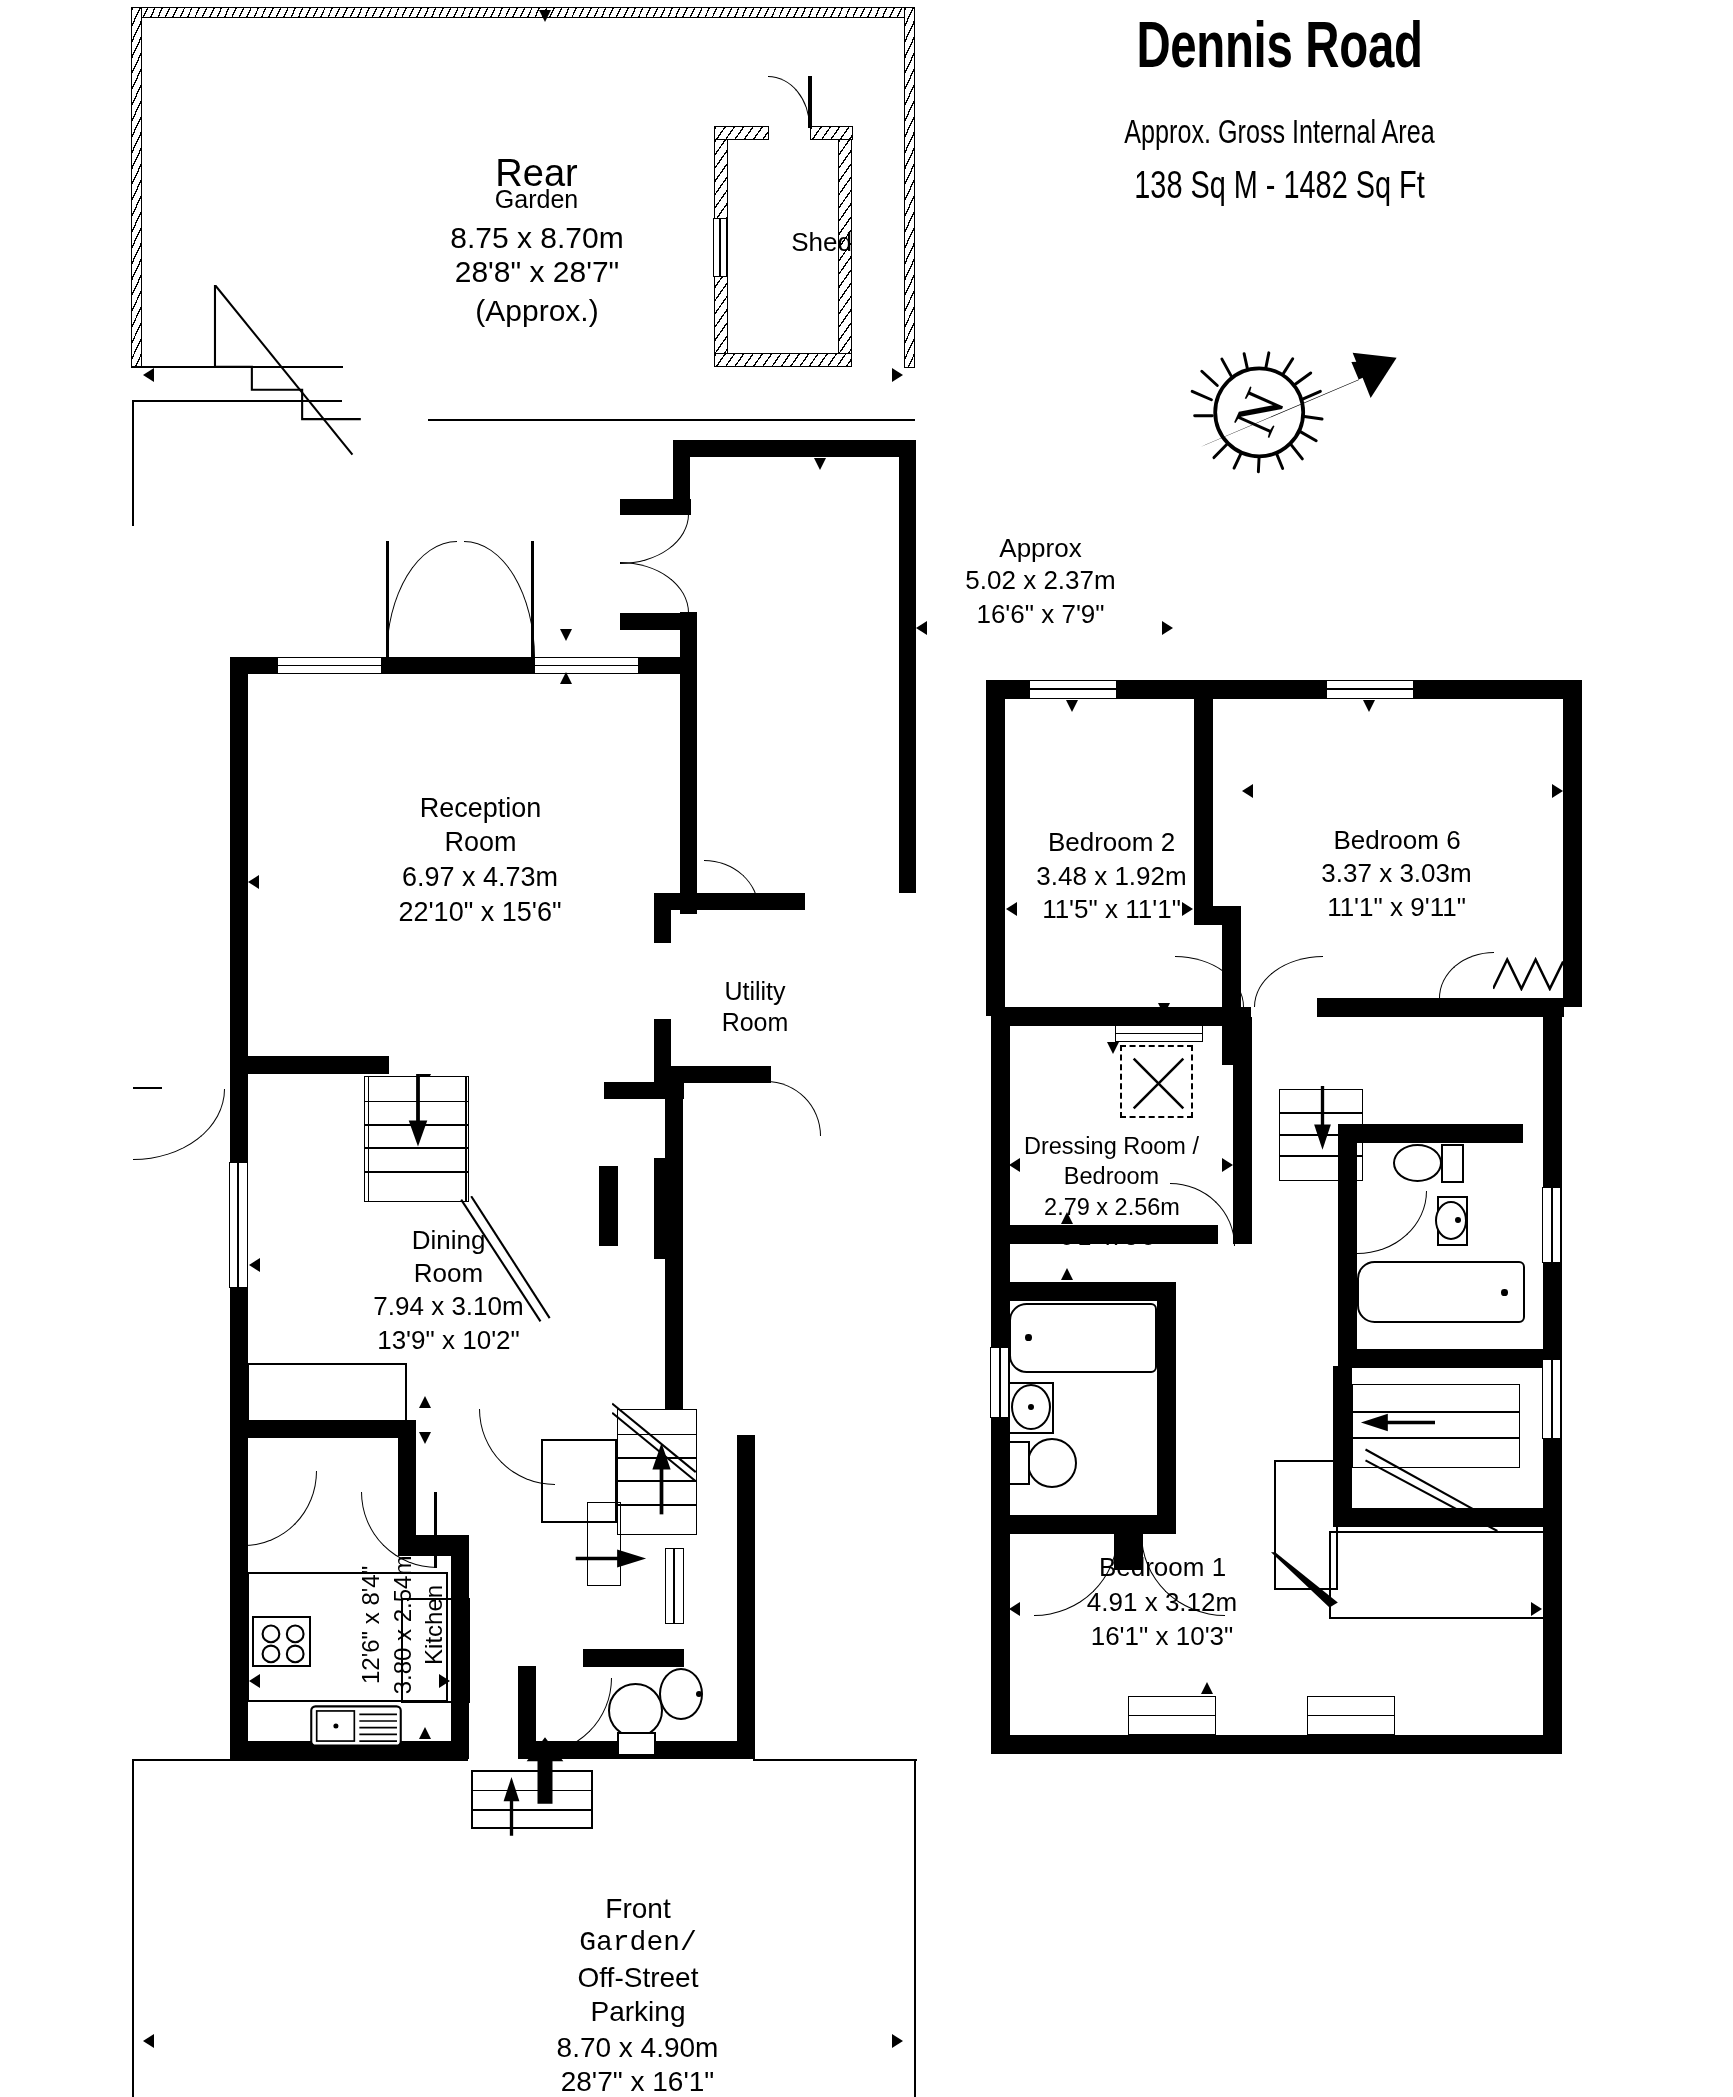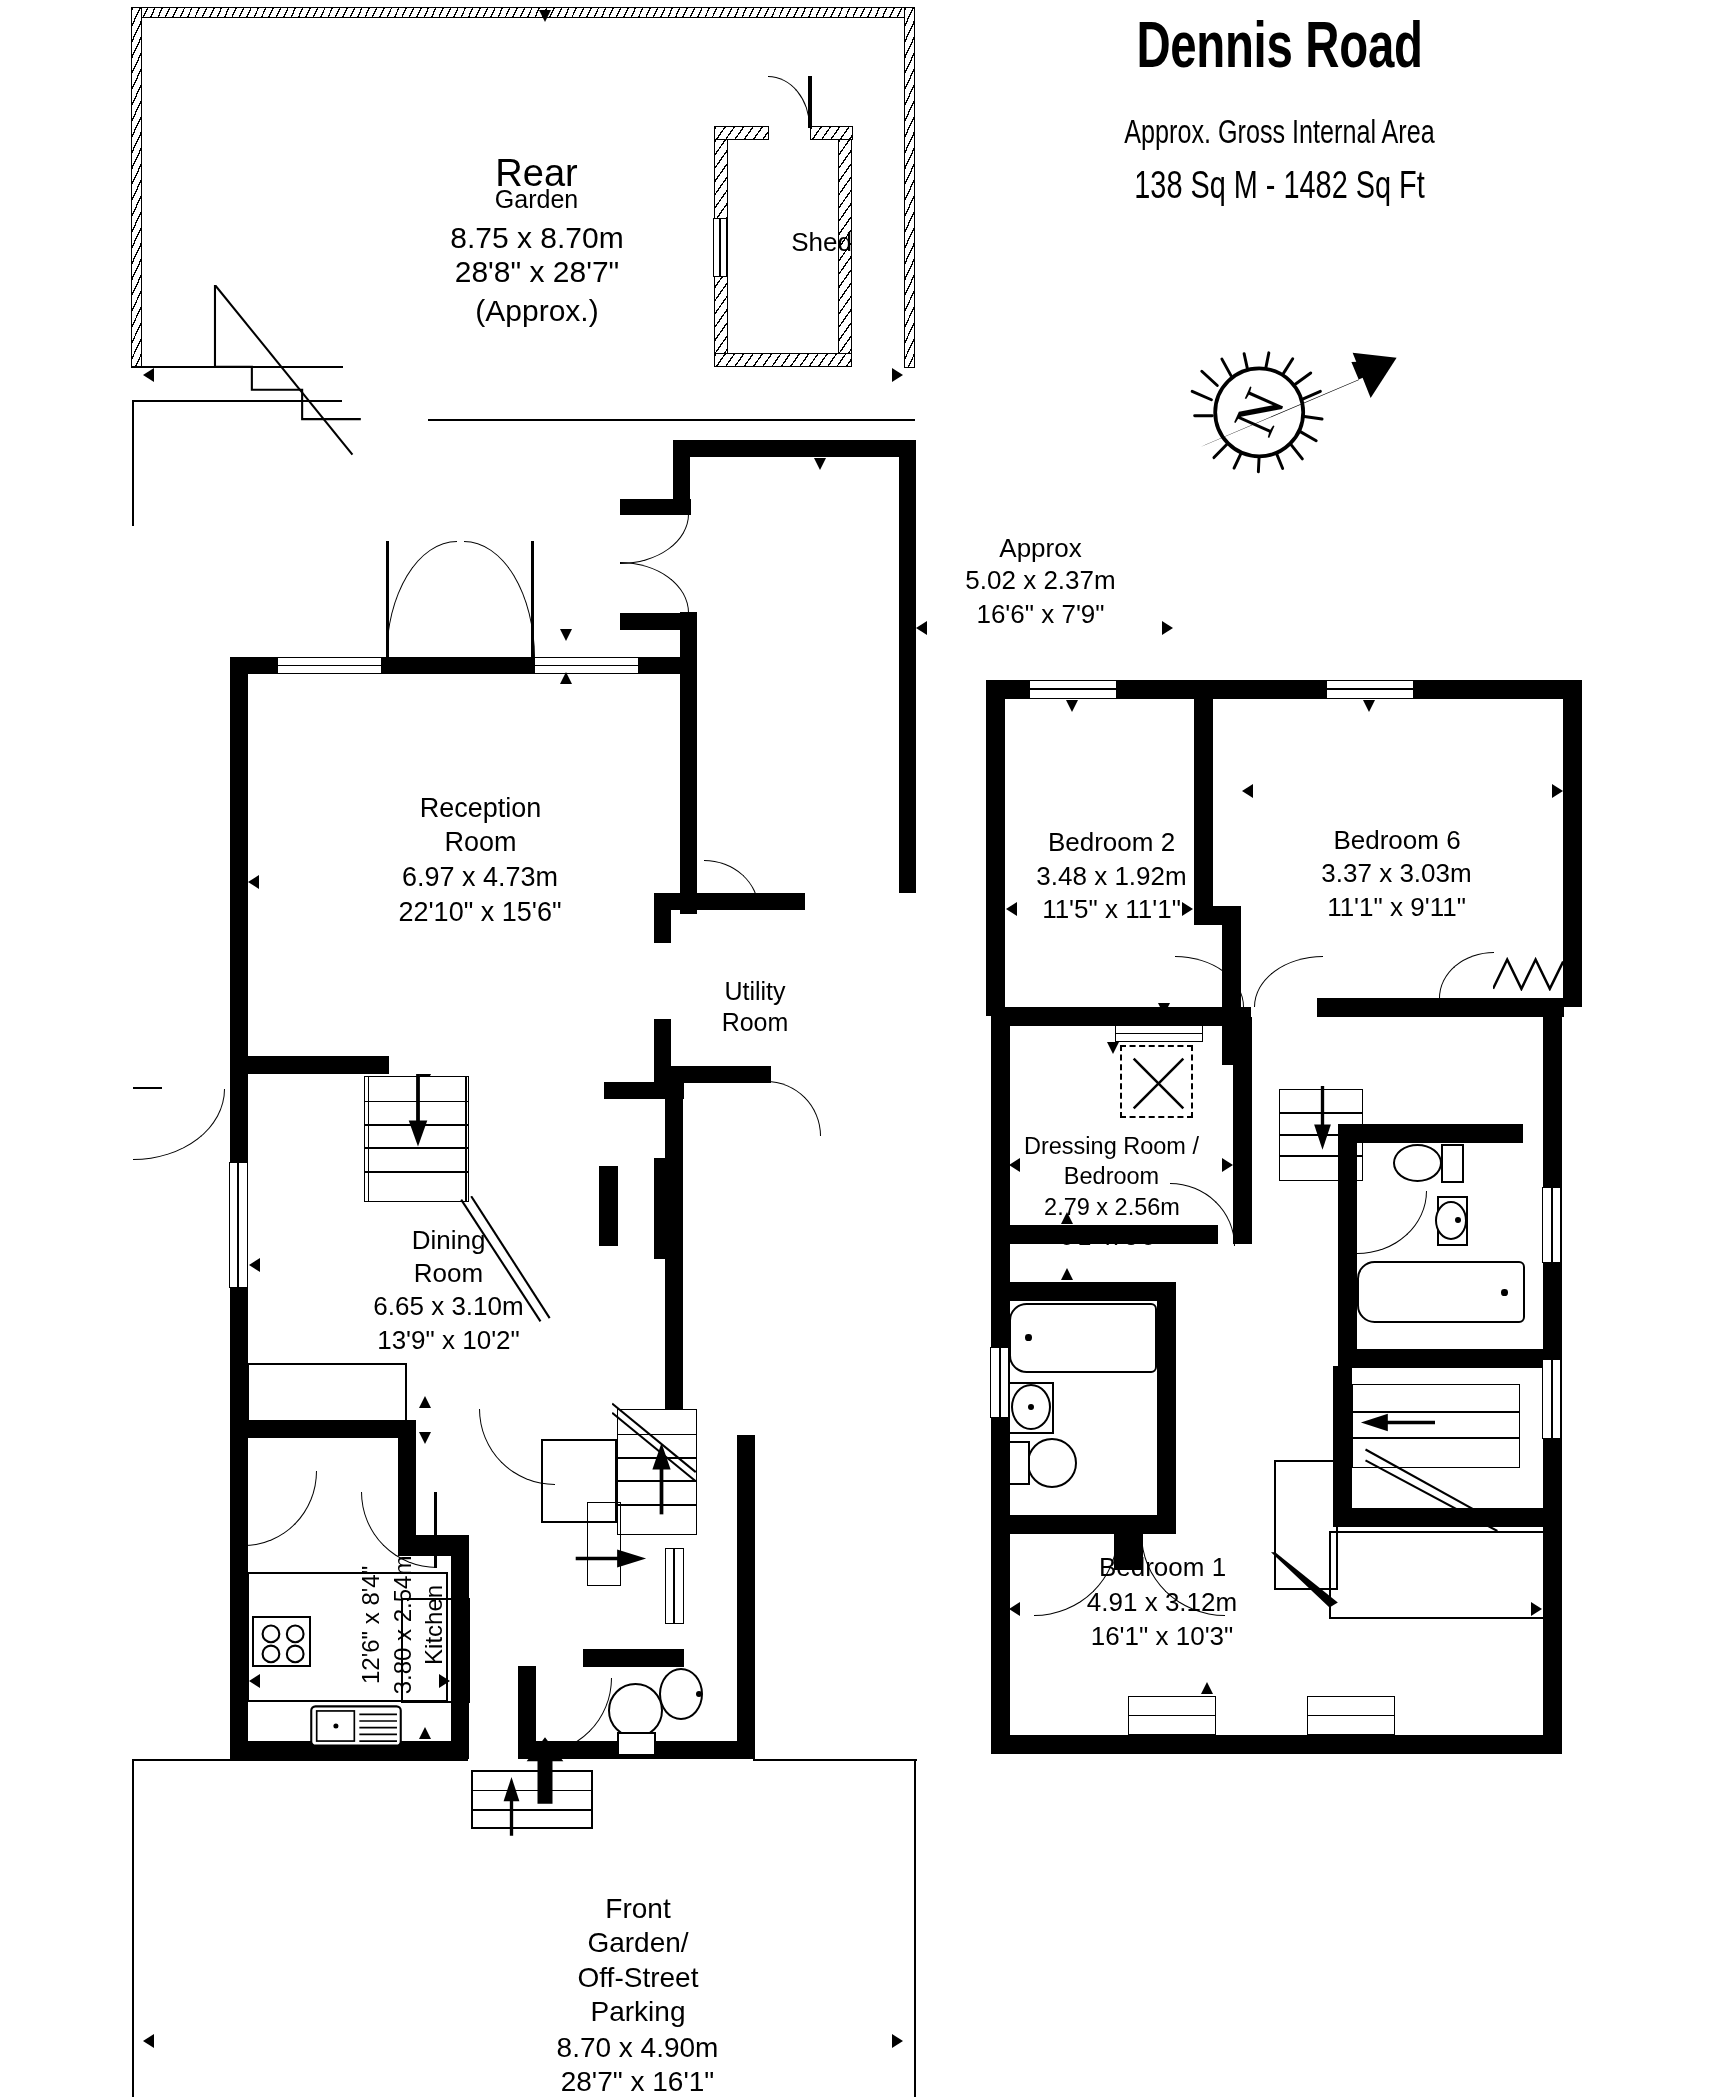--- a/index.html
+++ b/index.html
@@ -211,21 +211,21 @@
   <div class="win winv" style="left:229px;top:1162px;width:18.5px;height:126px;border-width:1.3px;"></div>
   <div class="arc arc-br" style="left:133px;top:1089px;width:92px;height:71px;"></div>
   <div class="lineh" style="left:133px;top:1087px;width:29px;"></div>
 
   <div class="ar ar-l" style="left:249px;top:1258px;"></div>
   <div class="ar ar-d" style="left:419px;top:1074px;"></div>
   <div class="ar ar-u" style="left:419px;top:1396px;"></div>
 
   <div class="lbl" style="left:331px;top:1225px;width:235px;font-size:26px;">Dining</div>
   <div class="lbl" style="left:331px;top:1258px;width:235px;font-size:26px;">Room</div>
-  <div class="lbl" style="left:310px;top:1291px;width:277px;font-size:26px;">6.65 x 3.10m</div>
+  <div class="lbl" style="left:310px;top:1291px;width:277px;font-size:26px;">7.94 x 3.10m</div>
   <div class="lbl" style="left:310px;top:1325px;width:277px;font-size:26px;">13'9" x 10'2"</div>
 
   <div class="stair" style="left:364px;top:1076px;width:105px;height:126px;">
     <div class="tread" style="top:23.5px;"></div>
     <div class="tread" style="top:47px;"></div>
     <div class="tread" style="top:70px;"></div>
     <div class="tread" style="top:94px;"></div>
     <div class="treadv" style="left:2.5px;"></div>
     <div class="treadv" style="left:100px;"></div>
   </div>
@@ -351,21 +351,21 @@
     <div class="tread" style="top:37px;"></div>
   </div>
   <div class="bigarrow" style="left:499px;top:1771px;width:25px;height:67px;">
     <svg width="25" height="67" viewBox="0 0 60 160">
       <line x1="30" y1="155" x2="30" y2="48" stroke="#000" stroke-width="8"></line>
       <polygon points="11,72 49,72 30,14" fill="#000"></polygon>
     </svg>
   </div>
 
   <div class="lbl" style="left:512px;top:1893px;width:252px;font-size:28px;">Front</div>
-  <div class="lbl" style="left:512px;top:1927px;width:252px;font-size:28px;">Garden/</div>
+  <div class="lbl" style="left:512px;top:1927px;width:252px;font-size:28px;font-family:Liberation Mono, monospace;">Garden/</div>
   <div class="lbl" style="left:512px;top:1962px;width:252px;font-size:28px;">Off-Street</div>
   <div class="lbl" style="left:512px;top:1996px;width:252px;font-size:28px;">Parking</div>
   <div class="lbl" style="left:495px;top:2032px;width:285px;font-size:28px;">8.70 x 4.90m</div>
   <div class="lbl" style="left:495px;top:2066px;width:285px;font-size:28px;">28'7" x 16'1"</div>
 
   <div class="w" style="left:986px;top:680px;width:596px;height:18.5px;"></div>
   <div class="w" style="left:986px;top:680px;width:18.5px;height:336px;"></div>
   <div class="w" style="left:1563px;top:680px;width:18.5px;height:327px;"></div>
   <div class="w" style="left:991px;top:1007px;width:18.5px;height:747px;"></div>
   <div class="w" style="left:1543px;top:998px;width:18.5px;height:755px;"></div>

